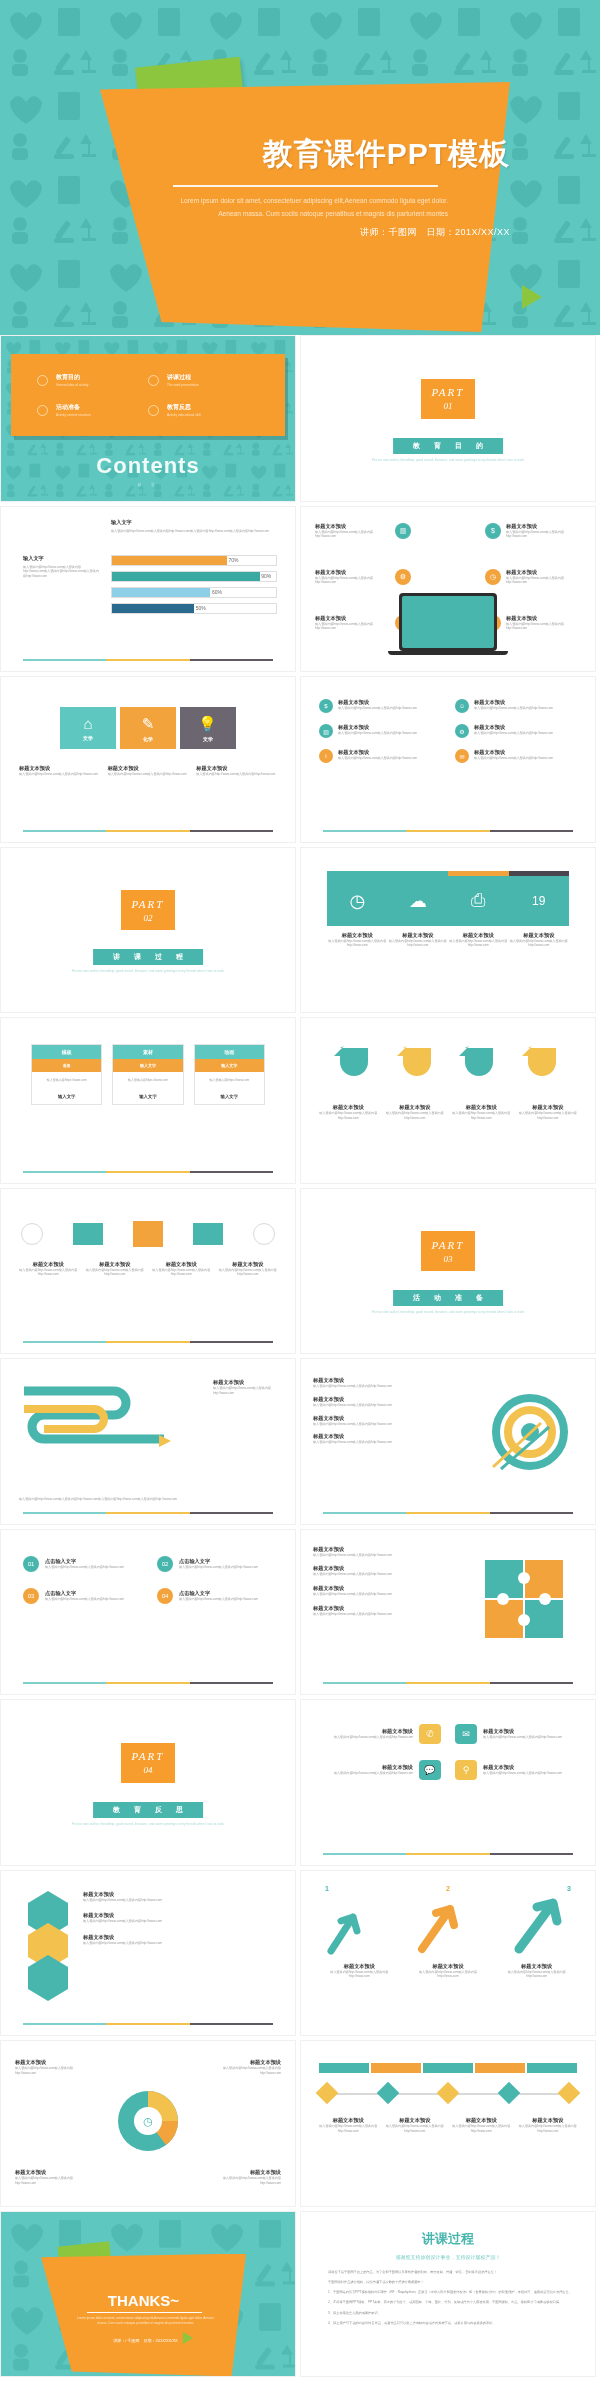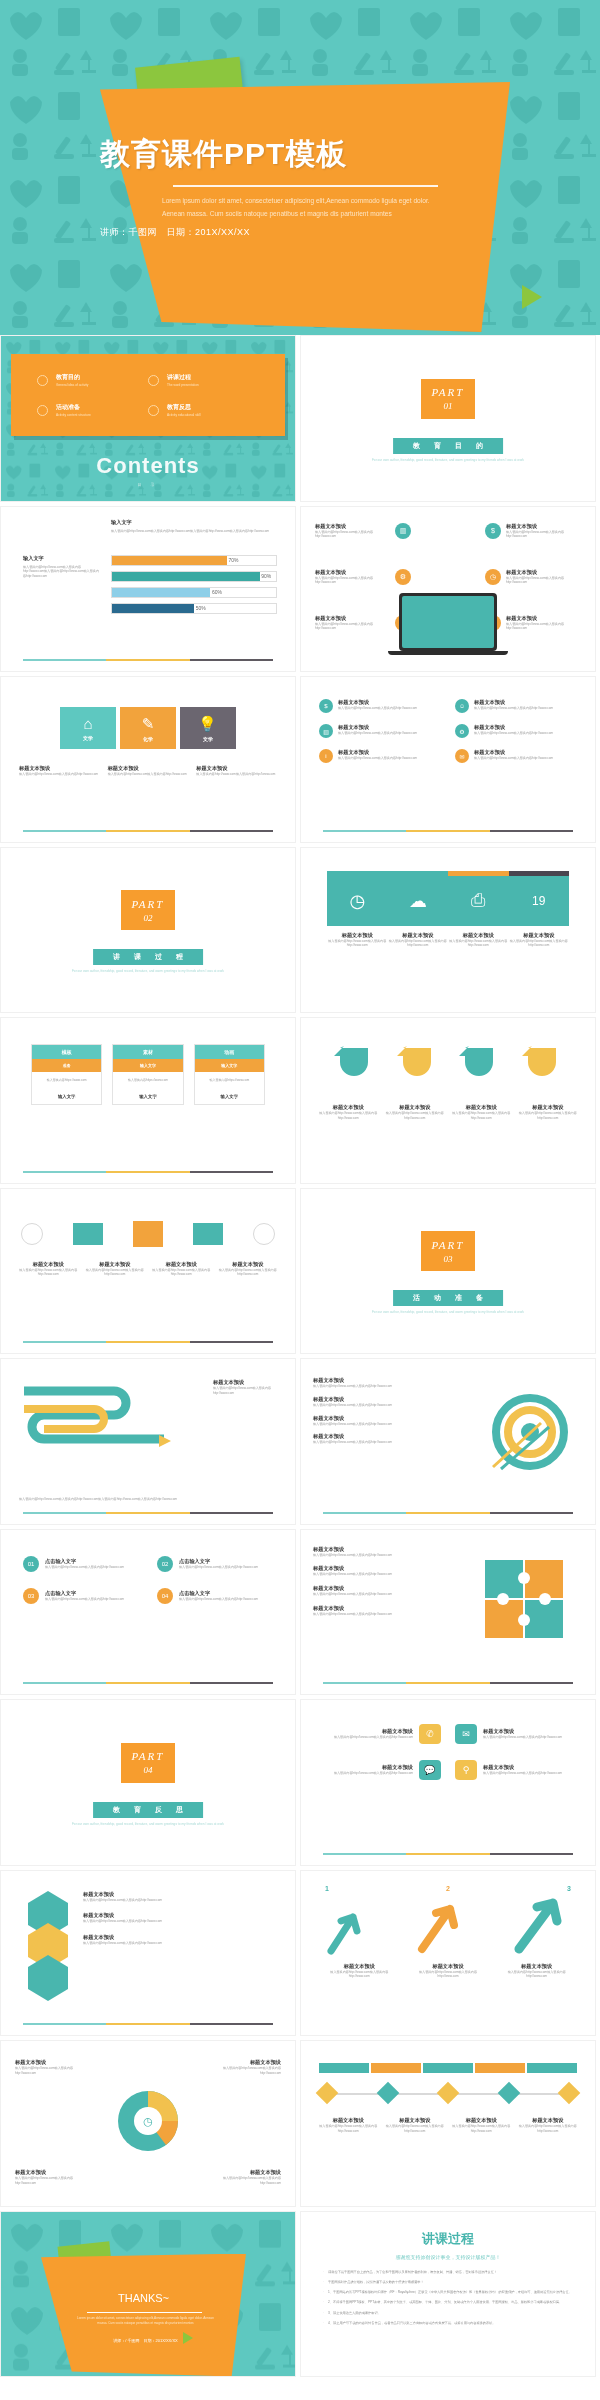--- a/index.html
+++ b/index.html
@@ -20,21 +20,21 @@
     position:absolute; left:138px; top:62px; width:105px; height:62px;
     background:#8cc63e; transform:rotate(-6deg);
     box-shadow:2px 3px 4px rgba(0,0,0,.14);
   }
   .hero-orange {
     position:absolute; left:100px; top:82px; width:410px; height:250px;
     background:#f79d2e;
     clip-path: polygon(0% 3%, 100% 0%, 93% 100%, 15% 96%);
     box-shadow:3px 4px 6px rgba(0,0,0,.12);
   }
-  .hero-inner { position:absolute; left:100px; top:82px; width:410px; height:250px; text-align:left; }
+  .hero-inner { position:absolute; left:100px; top:82px; width:410px; height:250px; text-align:right; }
   .hero-title {
     margin-top:52px; color:#ffffff; font-size:30px; font-weight:bold; letter-spacing:1px;
     text-shadow:1px 1px 2px rgba(0,0,0,.15);
   }
   .hero-rule { width:265px; height:2px; background:#ffffff; margin:10px auto 8px; opacity:.9; }
   .hero-sub { color:#fde4c2; font-size:6.6px; line-height:1.95; padding:0 62px; }
   .hero-meta { color:#ffffff; font-size:9px; margin-top:5px; letter-spacing:.5px; }
   .hero-play {
     position:absolute; right:58px; bottom:26px; width:0; height:0;
     border-left:20px solid #8cc63e; border-top:12px solid transparent; border-bottom:12px solid transparent;
@@ -135,21 +135,21 @@
   .col3 .c { flex:1; border:1px solid #e3e3e3; }
   .col3 .h { background:#5ec8c0; color:#fff; font-size:5px; text-align:center; padding:4px 0; font-weight:bold; }
   .col3 .h.or { background:#f2a33c; }
   .col3 .b { padding:6px 5px; font-size:3px; color:#9a9a9a; line-height:1.6; text-align:center; }
   .col3 .f { text-align:center; font-size:4.4px; font-weight:bold; color:#444; padding:5px 0; }
 
   .thanks-hero { position:relative; width:296px; height:100%; background:#5ec8c0; overflow:hidden; }
   .th-green { position:absolute; left:58px; top:32px; width:52px; height:31px; background:#8cc63e; transform:rotate(-6deg); }
   .th-orange { position:absolute; left:40px; top:42px; width:205px; height:123px; background:#f79d2e;
                clip-path:polygon(0% 3%, 100% 0%, 93% 100%, 15% 96%); }
-  .th-title { position:absolute; left:40px; top:80px; width:205px; text-align:center; color:#fff; font-size:11px; font-weight:normal; }
+  .th-title { position:absolute; left:40px; top:80px; width:205px; text-align:center; color:#fff; font-size:15px; font-weight:bold; }
   .th-rule { position:absolute; left:86px; top:100px; width:115px; height:1px; background:#fff; }
   .th-sub { position:absolute; left:72px; top:104px; width:145px; text-align:center; font-size:3.1px; color:#fde4c2; line-height:1.9; }
   .th-meta { position:absolute; left:72px; top:126px; width:145px; text-align:center; font-size:4px; color:#fff; }
   .th-play { position:absolute; left:182px; top:120px; width:0;height:0;
              border-left:10px solid #8cc63e; border-top:6px solid transparent; border-bottom:6px solid transparent; }
 
   .cr { position:absolute; inset:0; padding:18px 22px; }
   .cr h2 { text-align:center; color:#49b6ae; font-size:13px; font-weight:bold; }
   .cr .c-s { text-align:center; color:#6fc9c2; font-size:5px; margin-top:6px; }
   .cr ul { margin-top:10px; list-style:none; }

